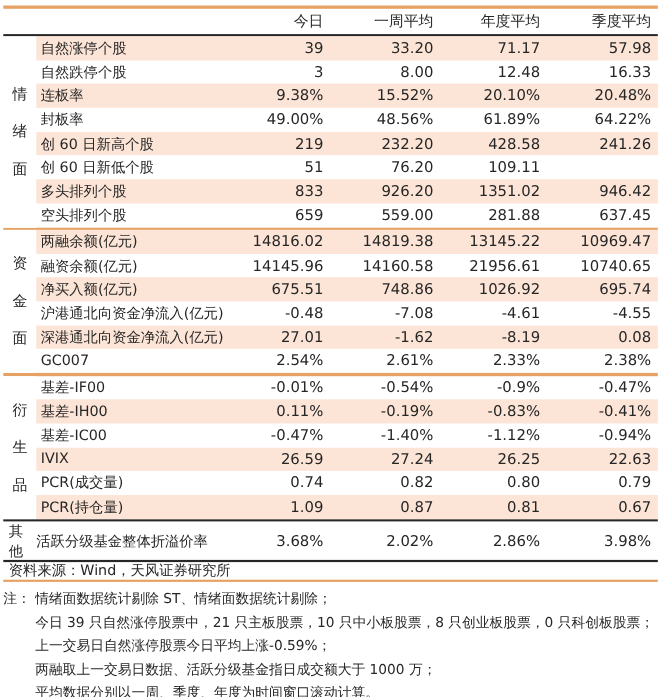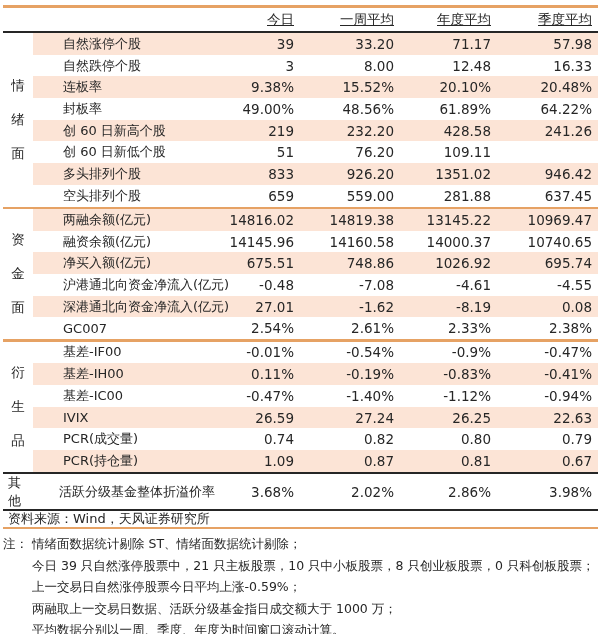--- a/index.html
+++ b/index.html
@@ -13,39 +13,38 @@
   .table-wrap { margin: 5px 0 0 3px; width: 595px; }
   .top-border { height: 3px; background: #e6a264; }
   .accent-line { height: 2.5px; background: #e6a264; }
   .dark-line { height: 2px; background: #262626; }
 
   .header-row {
     display: grid;
     grid-template-columns: 30px 196px 69px 100px 97px 101px;
     height: 23px; align-items: center;
     font-size: 13.5px;
-    text-decoration: underline;
   }
   .header-cell { text-align: right; padding-right: 4px; }
 
   .section { display: grid; grid-template-columns: 30px 1fr; }
   .group-cell {
     display: flex; flex-direction: column;
     justify-content: center; align-items: center;
     gap: 16px; font-size: 13.5px; background: #ffffff;
   }
   .rows { display: block; }
   .row {
     display: grid;
     grid-template-columns: 196px 69px 100px 97px 101px;
     height: 21.7px; align-items: center;
     font-size: 13px;
   }
   .row.shaded { background: #fce4d6; }
-  .row-label { padding-left: 4px; white-space: nowrap; overflow: hidden; margin-left: 26px; }
+  .row-label { padding-left: 4px; white-space: nowrap; overflow: hidden; }
   .cell-value { text-align: right; padding-right: 4px; font-size: 13.5px; }
 
   .other-row {
     display: grid;
     grid-template-columns: 30px 196px 69px 100px 97px 101px;
     height: 35px; align-items: center; font-size: 13px;
   }
   .other-group { padding-left: 5px; }
 
   .source-row {
@@ -151,21 +150,21 @@
             <div class="row-label">两融余额(亿元)</div>
             <div class="cell-value">14816.02</div>
             <div class="cell-value">14819.38</div>
             <div class="cell-value">13145.22</div>
             <div class="cell-value">10969.47</div>
           </div>
           <div class="row">
             <div class="row-label">融资余额(亿元)</div>
             <div class="cell-value">14145.96</div>
             <div class="cell-value">14160.58</div>
-            <div class="cell-value">14000.37</div>
+            <div class="cell-value">21956.61</div>
             <div class="cell-value">10740.65</div>
           </div>
           <div class="row shaded">
             <div class="row-label">净买入额(亿元)</div>
             <div class="cell-value">675.51</div>
             <div class="cell-value">748.86</div>
             <div class="cell-value">1026.92</div>
             <div class="cell-value">695.74</div>
           </div>
           <div class="row">

